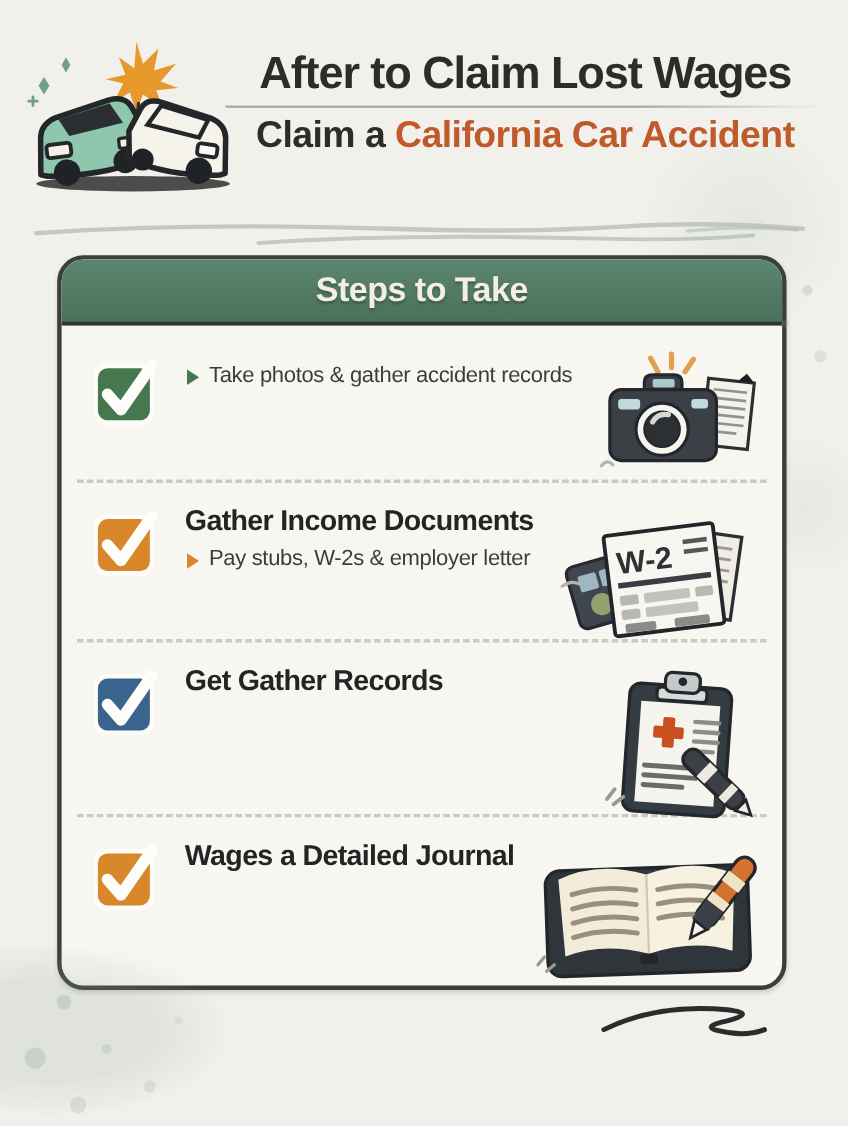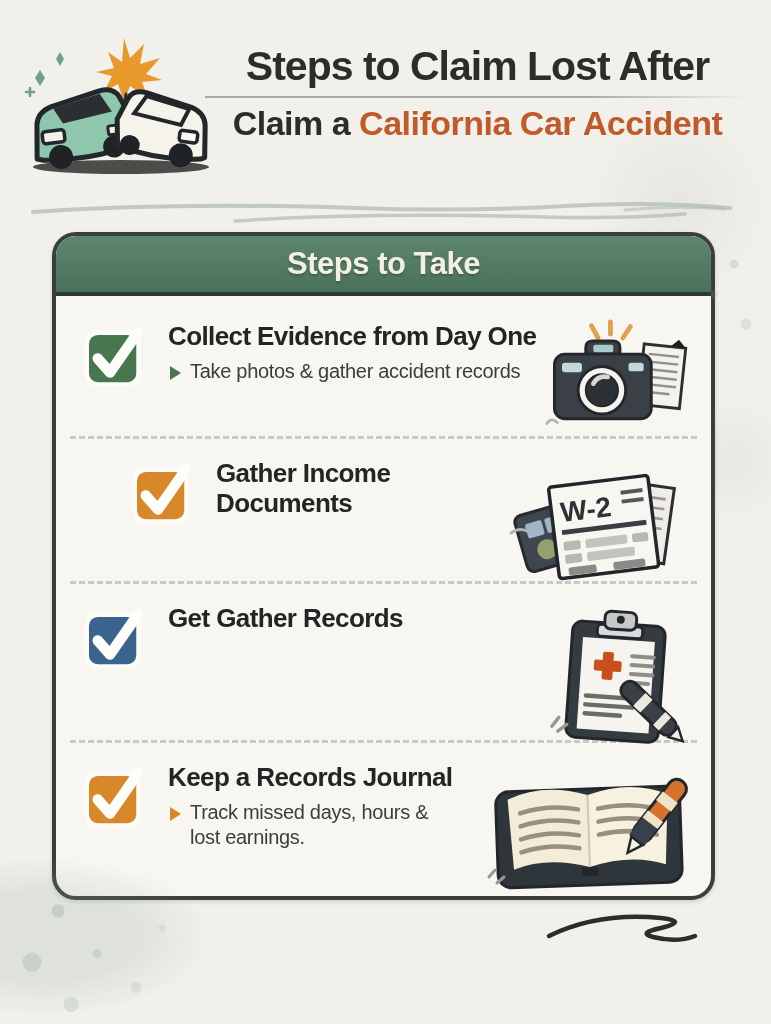--- a/index.html
+++ b/index.html
@@ -42,21 +42,21 @@
     border-bottom:4px solid #2e3b33;
     display:flex; align-items:center; justify-content:center;
   }
   .card-head-label {
     font-size:31px; font-weight:bold; color:#f3efe1; letter-spacing:-0.5px;
     text-shadow:0 2px 2px rgba(35,50,40,.35);
   }
   .card-body { padding:6px 0 0 0; }
   .step { display:flex; align-items:flex-start; padding:16px 16px 0 26px; position:relative; }
   .step.s1 { height:134px; }
-  .step.s2 { height:142px;margin-left:48px; }
+  .step.s2 { height:142px; }
   .step.s3 { height:156px; }
   .step.s4 { height:150px; }
   .divider { border-top:3px dashed #ccc9c0; margin:0 14px; }
   .cb { width:70px; height:70px; flex:0 0 70px; margin-top:2px; }
   .cb .cb-fill { fill:var(--step-color); }
   .step-text { margin-left:16px; padding-top:4px; min-width:0; }
   .step-title { font-size:26px; font-weight:bold; color:#242424; letter-spacing:-0.6px; line-height:1.15; }
   .step-desc { display:flex; margin-top:7px; font-size:20px; color:#3c3c39; line-height:1.25; letter-spacing:-0.3px; }
   .arrow { width:0; height:0; flex:0 0 auto; margin:7px 9px 0 2px;
     border-top:7px solid transparent; border-bottom:7px solid transparent;
@@ -115,21 +115,21 @@
       <g transform="rotate(8 150 95)">
         <path d="M192 116 L188 84 Q186 72 172 68 L126 60 Q112 58 108 68 L100 90 L104 116 Q146 126 188 118 Z" fill="#f5f3ea" stroke="#24272a" stroke-width="5" stroke-linejoin="round"></path>
         <path d="M170 70 L126 63 L116 82 L164 87 Z" fill="#f5f3ea" stroke="#24272a" stroke-width="4"></path>
         <rect x="164" y="92" width="18" height="11" rx="3" fill="#fbfaf5" stroke="#24272a" stroke-width="3.5"></rect>
         <circle cx="168" cy="117" r="12" fill="#202326"></circle>
         <circle cx="116" cy="114" r="10" fill="#202326"></circle>
       </g>
     </svg>
 
     <div class="title-block">
-      <div class="main-title">Steps to Claim Lost After</div>
+      <div class="main-title">After to Claim Lost Wages</div>
       <div class="title-rule"></div>
       <div class="sub-title">
         <span>Claim a</span>
         <span class="hl">California Car Accident</span>
       </div>
     </div>
 
     <svg class="brush-divider" width="720" height="34" viewBox="0 0 720 34">
       <path d="M8 16 Q150 6 330 12 Q440 16 540 10 Q630 5 705 12" stroke="#b2bdb2" stroke-width="4" fill="none" stroke-linecap="round" opacity=".75"></path>
       <path d="M210 25 Q340 16 520 21 Q600 23 660 18" stroke="#aab6aa" stroke-width="3.5" fill="none" stroke-linecap="round" opacity=".65"></path>
@@ -144,21 +144,20 @@
 
     <div class="card-body">
 
       <div class="step s1" style="--step-color: #47774f;">
         <svg class="cb" viewBox="0 0 80 80">
           <rect x="3" y="12" width="64" height="64" rx="14" fill="#fdfcf8"></rect>
           <rect x="8" y="17" width="54" height="54" rx="10" class="cb-fill"></rect>
           <path d="M18 44 L32 60 L64 14" stroke="#fdfdfa" stroke-width="12" fill="none" stroke-linecap="round" stroke-linejoin="round"></path>
         </svg>
         <div class="step-text">
-          <div class="step-title">Collect Evidence from Day One</div>
           <div class="step-desc">
             <span class="arrow"></span>
             <span class="desc-txt">Take photos &amp; gather accident records</span>
           </div>
         </div>
         <svg class="step-art" width="152" height="116" viewBox="0 0 160 120">
           <path d="M58 20 L51 7 M71 16 L71 3 M84 20 L92 8" stroke="#e0a050" stroke-width="5" stroke-linecap="round"></path>
           <g transform="rotate(6 122 70)">
             <rect x="102" y="28" width="44" height="64" fill="#f4f2ec" stroke="#2c2f31" stroke-width="3"></rect>
             <polygon points="138,20 146,28 130,28" fill="#1d1f21"></polygon>
@@ -179,20 +178,24 @@
       <div class="divider"></div>
 
       <div class="step s2" style="--step-color: #d8882a;">
         <svg class="cb" viewBox="0 0 80 80">
           <rect x="3" y="12" width="64" height="64" rx="14" fill="#fdfcf8"></rect>
           <rect x="8" y="17" width="54" height="54" rx="10" class="cb-fill"></rect>
           <path d="M18 44 L32 60 L64 14" stroke="#fdfdfa" stroke-width="12" fill="none" stroke-linecap="round" stroke-linejoin="round"></path>
         </svg>
         <div class="step-text">
           <div class="step-title">Gather Income Documents</div>
+          <div class="step-desc">
+            <span class="arrow"></span>
+            <span class="desc-txt">Pay stubs, W-2s &amp; employer letter</span>
+          </div>
         </div>
         <svg class="step-art" width="186" height="126" viewBox="0 0 186 126">
           <g transform="rotate(-16 45 85)">
             <rect x="12" y="52" width="66" height="58" rx="7" fill="#3f4650" stroke="#262a2e" stroke-width="3"></rect>
             <rect x="21" y="62" width="17" height="15" rx="2" fill="#9fb6c4"></rect>
             <rect x="41" y="62" width="17" height="15" rx="2" fill="#9fb6c4"></rect>
             <circle cx="36" cy="92" r="10" fill="#95a06f"></circle>
           </g>
           <g transform="rotate(8 138 70)">
             <rect x="112" y="30" width="48" height="76" fill="#efede6" stroke="#2c2f31" stroke-width="3"></rect>
@@ -251,25 +254,21 @@
 
       <div class="divider"></div>
 
       <div class="step s4" style="--step-color: #d8882a;">
         <svg class="cb" viewBox="0 0 80 80">
           <rect x="3" y="12" width="64" height="64" rx="14" fill="#fdfcf8"></rect>
           <rect x="8" y="17" width="54" height="54" rx="10" class="cb-fill"></rect>
           <path d="M18 44 L32 60 L64 14" stroke="#fdfdfa" stroke-width="12" fill="none" stroke-linecap="round" stroke-linejoin="round"></path>
         </svg>
         <div class="step-text">
-          <div class="step-title">Keep a Records Journal</div>
-          <div class="step-desc">
-            <span class="arrow"></span>
-            <span class="desc-txt">Track missed days, hours &amp; lost earnings.</span>
-          </div>
+          <div class="step-title">Wages a Detailed Journal</div>
         </div>
         <svg class="step-art" width="212" height="138" viewBox="0 0 212 138">
           <g transform="rotate(-2 106 80)">
             <rect x="14" y="30" width="184" height="96" rx="13" fill="#2e353b" stroke="#22262a" stroke-width="3"></rect>
             <path d="M106 36 Q62 22 26 38 L30 108 Q64 96 106 108 Z" fill="#f3ecd9"></path>
             <path d="M106 36 Q150 22 186 38 L182 108 Q148 96 106 108 Z" fill="#f7f1df"></path>
             <path d="M106 36 L106 108" stroke="#cfc7b2" stroke-width="2"></path>
             <path d="M38 52 Q66 44 96 50 M38 65 Q66 57 96 63 M38 78 Q66 70 96 76 M38 91 Q66 83 96 89" stroke="#9a8f7c" stroke-width="4.5" fill="none" stroke-linecap="round"></path>
             <path d="M116 50 Q146 44 174 52 M116 63 Q146 57 174 65 M116 76 Q146 70 174 78" stroke="#9a8f7c" stroke-width="4.5" fill="none" stroke-linecap="round"></path>
             <rect x="98" y="108" width="16" height="9" rx="3" fill="#22262a"></rect>

